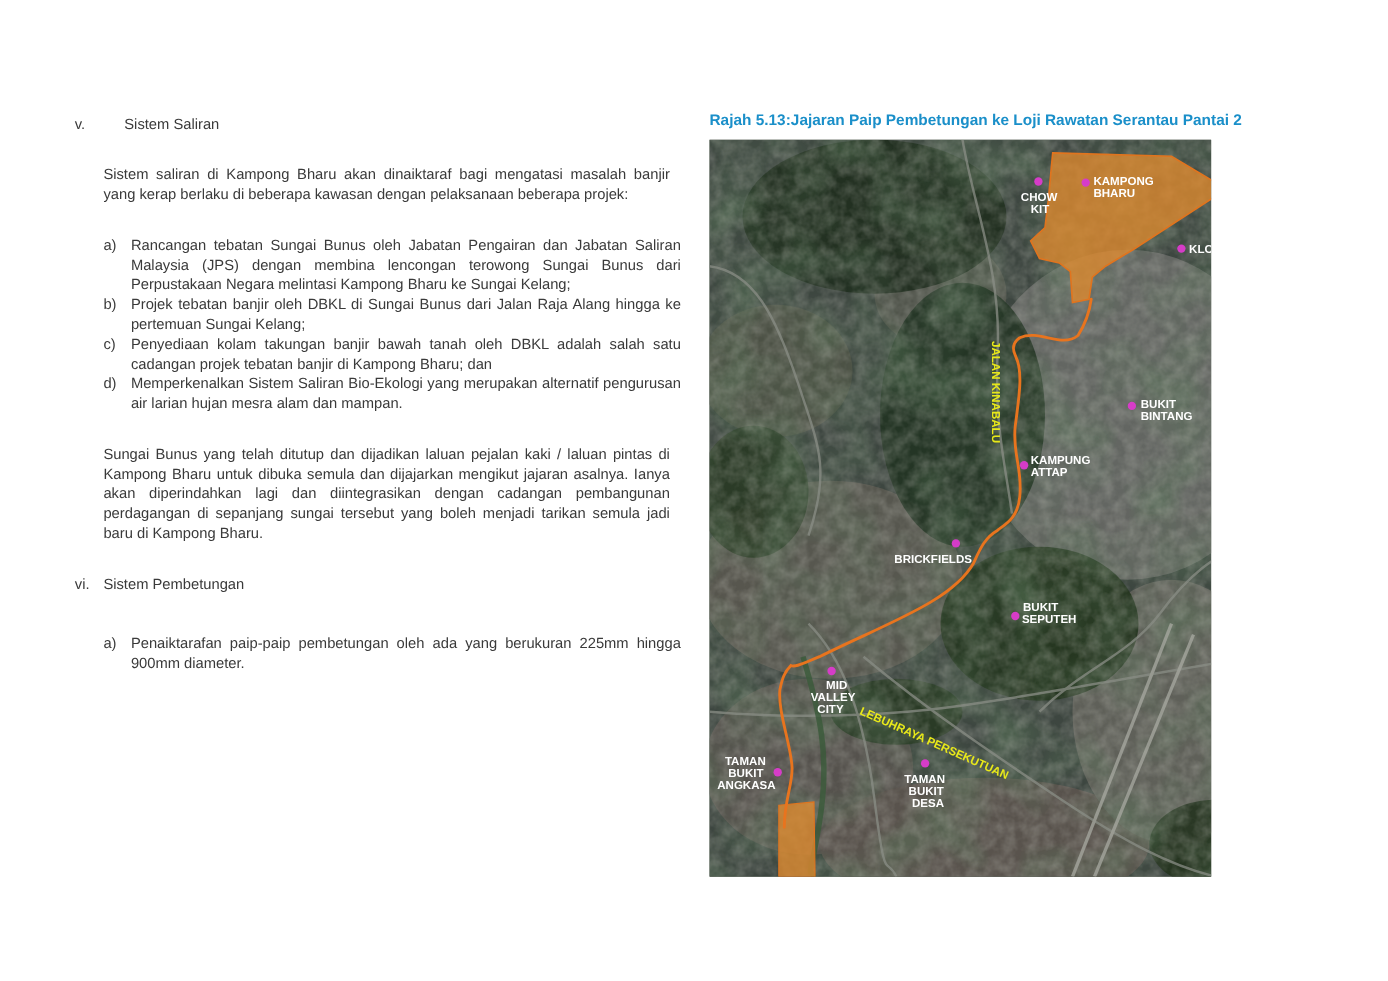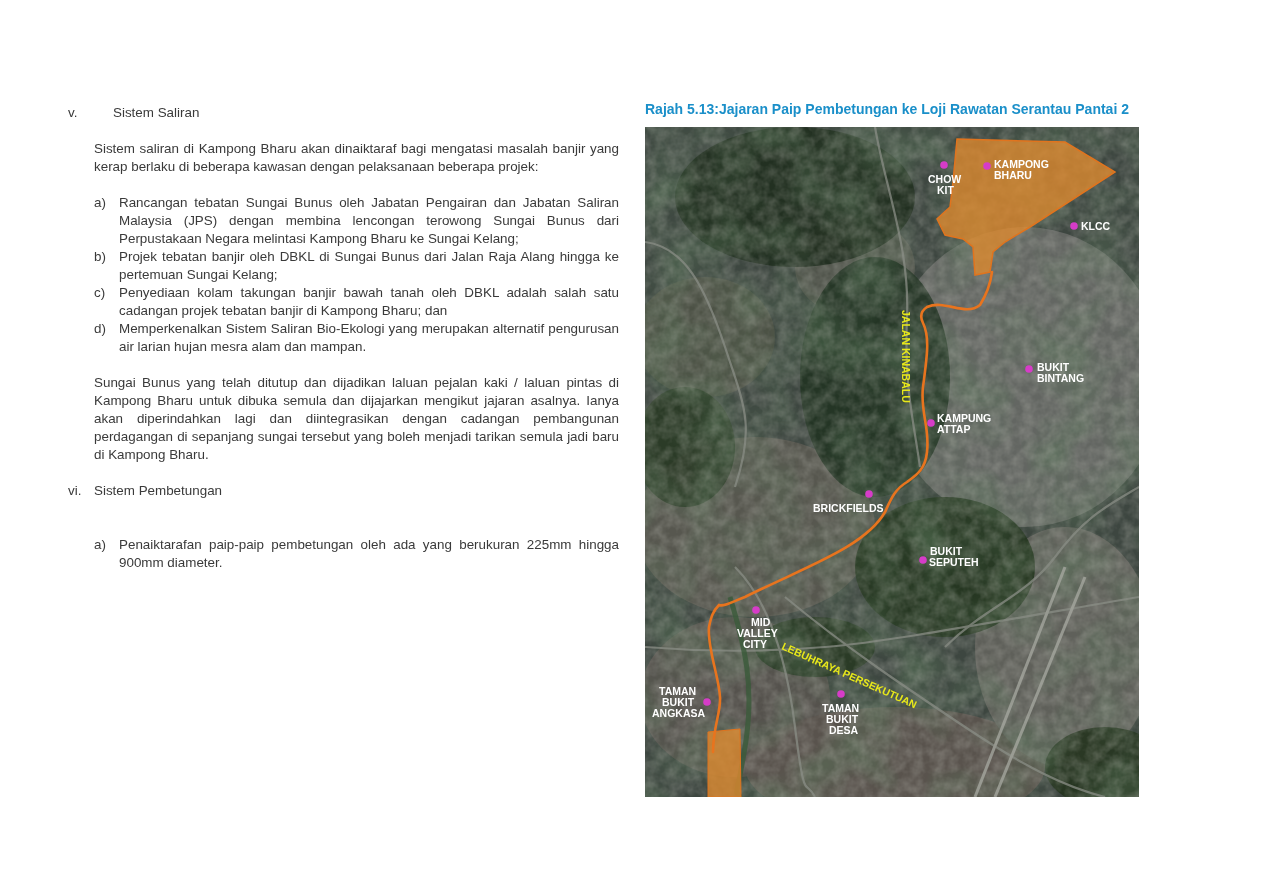--- a/index.html
+++ b/index.html
@@ -2,30 +2,30 @@
 <html><head>
 <meta charset="utf-8">
 <style>
   html, body { margin: 0; padding: 0; background: #ffffff; }
   body { width: 1262px; height: 892px; position: relative; overflow: hidden;
          font-family: "Liberation Sans", "DejaVu Sans", sans-serif; color: #3a3a3a; }
   .col-left { position: absolute; left: 68px; top: 104px; width: 551px; font-size: 13.4px; line-height: 18px; }
   .sec-head { display: flex; align-items: baseline; margin: 0; }
   .sec-num { width: 26px; display: inline-block; }
   .sec-title { display: inline-block; }
-  .para { margin: 0; margin-left: 26px; text-align: justify; }
+  .para { margin: 10px; margin-left: 26px; text-align: justify; }
   .gap { height: 18px; }
   .list { margin: 0; padding: 0; margin-left: 26px; list-style: none; }
   .list li { display: flex; text-align: justify; }
   .list .lbl { width: 25px; flex: 0 0 25px; }
   .list .txt { flex: 1; text-align: justify; }
   b.ref { font-weight: bold; color: #2a2a2a; }
 
   .fig-title { position: absolute; left: 645px; top: 101px; font-size: 14px; font-weight: bold; color: #1a8fc9; white-space: nowrap; }
-  .map { position: absolute; left: 645px; top: 127px; width: 494px; height: 670px; overflow: hidden; background: #2e3a2c; }
+  .map { position: absolute; left: 645px; top: 127px; width: 456px; height: 670px; overflow: hidden; background: #2e3a2c; }
   .map svg { display: block; }
   .lbl-w { fill: #ffffff; font-family: "Liberation Sans", sans-serif; font-weight: bold; font-size: 10.5px; }
   .lbl-y { fill: #e8e81a; font-family: "Liberation Sans", sans-serif; font-weight: bold; font-size: 10.5px; }
 </style>
 </head>
 <body>
 
 <div class="col-left">
   <div class="sec-head">
     <span class="sec-num">v.</span>

